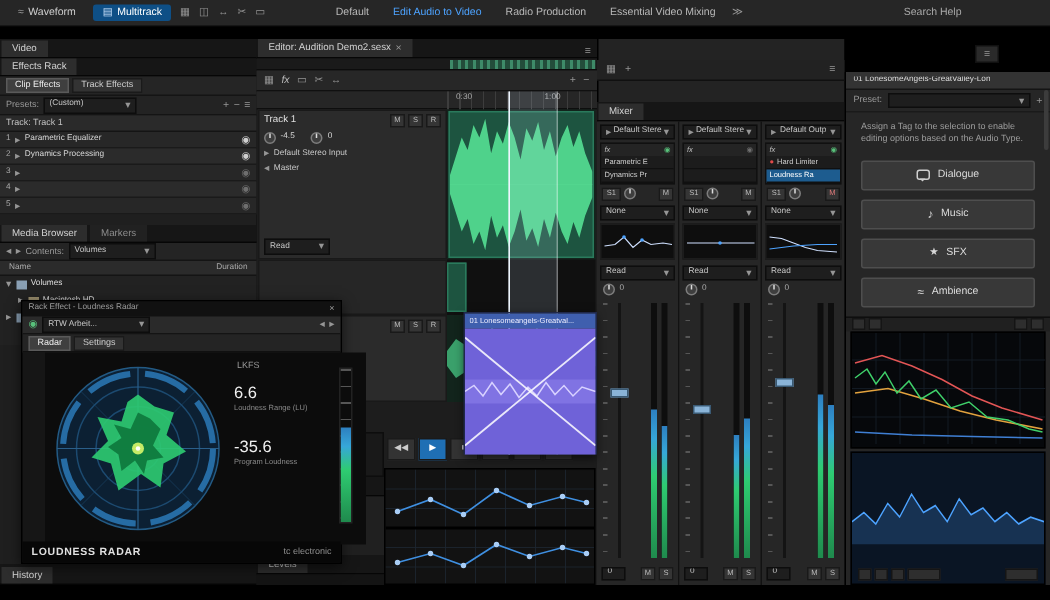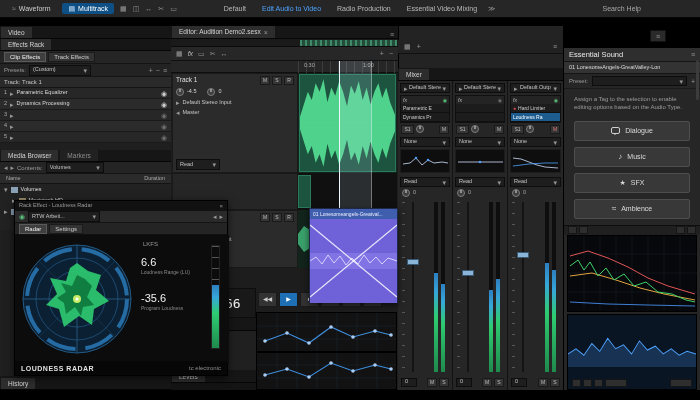--- a/index.html
+++ b/index.html
@@ -190,21 +190,21 @@
       <span class="icon">▸</span>
     </div>
     <div class="row" style="height:12px;background:#242424;gap:2px;padding:0 4px;border-bottom:1px solid #101010">
       <div class="btn sel">
           <span>Radar</span>
         </div>
       <div class="btn">
           <span>Settings</span>
         </div>
     </div>
-    <div class="abs" style="left:0;top:34px;width:214px;height:128px;background:#0c0c0c">
+    <div class="abs" style="left:15px;top:34px;width:214px;height:128px;background:#0c0c0c">
       <svg width="116" height="116" viewBox="0 0 116 116" style="position:absolute;left:4px;top:6px">
         <circle cx="58" cy="58" r="54" fill="#0c2033" stroke="#235a84" stroke-width="1"></circle>
         <circle cx="58" cy="58" r="50" fill="none" stroke="#2d7fc0" stroke-width="4" stroke-dasharray="30 10" opacity="0.8"></circle>
         <circle cx="58" cy="58" r="41" fill="none" stroke="#1c4a70"></circle>
         <circle cx="58" cy="58" r="28" fill="none" stroke="#1c4a70"></circle>
         <circle cx="58" cy="58" r="15" fill="none" stroke="#1c4a70"></circle>
         <line x1="58" y1="4" x2="58" y2="112" stroke="#2a5f8a" stroke-width="0.8"></line>
         <line x1="4" y1="58" x2="112" y2="58" stroke="#2a5f8a" stroke-width="0.8"></line>
         <line x1="20" y1="20" x2="96" y2="96" stroke="#1e4b6f" stroke-width="0.6" opacity="0.6"></line>
         <line x1="96" y1="20" x2="20" y2="96" stroke="#1e4b6f" stroke-width="0.6" opacity="0.6"></line>
@@ -617,24 +617,20 @@
         </span>
       <span class="sq" style="margin-left:auto">M</span>
       <span class="sq">S</span>
     </div>
   </div>
 
   <div class="abs" style="left:650px;top:30px;width:16px;height:12px;background:#2a2a2a;border:1px solid #111;display:flex;align-items:center;justify-content:center">
     <span class="icon">≡</span>
   </div>
   <div class="abs col" style="left:563px;top:48px;width:137px;height:342px;background:#262626;border-left:1px solid #000">
-    <div class="row" style="height:14px;background:#2e2e2e;padding:0 5px;border-bottom:1px solid #141414">
-      <span style="font-size:7.5px;color:#e8e8e8">Essential Sound</span>
-      <span class="icon" style="margin-left:auto">≡</span>
-    </div>
     <div class="row" style="height:12px;background:#333;padding:0 5px;border-bottom:1px solid #141414">
       <span style="font-size:5.5px;color:#ddd;white-space:nowrap;overflow:hidden">01 LonesomeAngels-GreatValley-Lon</span>
     </div>
     <div class="row" style="height:15px;gap:4px;padding:0 5px;border-bottom:1px solid #1a1a1a">
       <span class="lab">Preset:</span>
       <div class="dd" style="flex:1;height:10px">
         <span></span>
         <span class="icon">▾</span>
       </div>
       <span class="icon">+</span>

